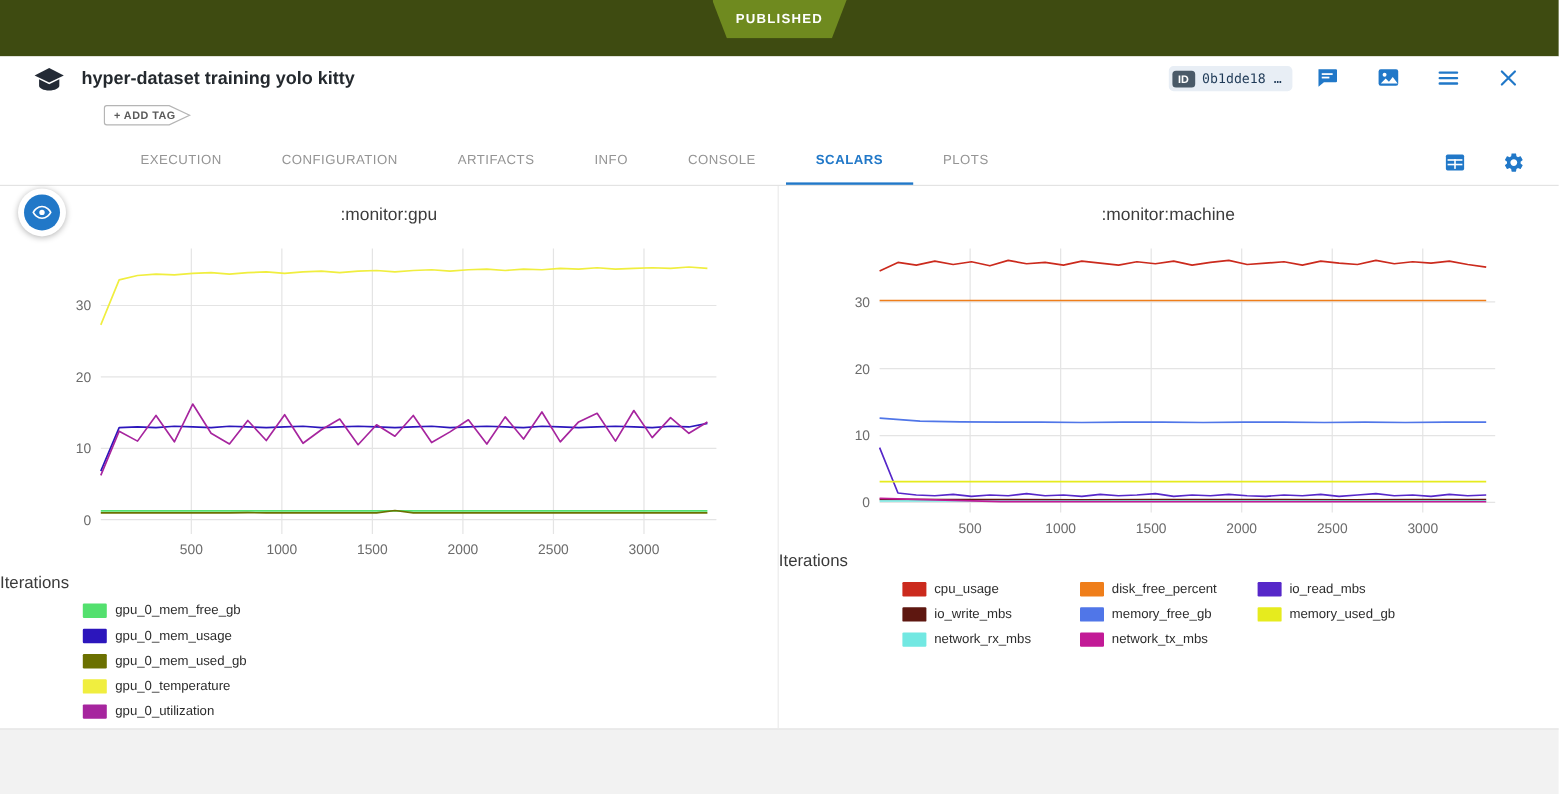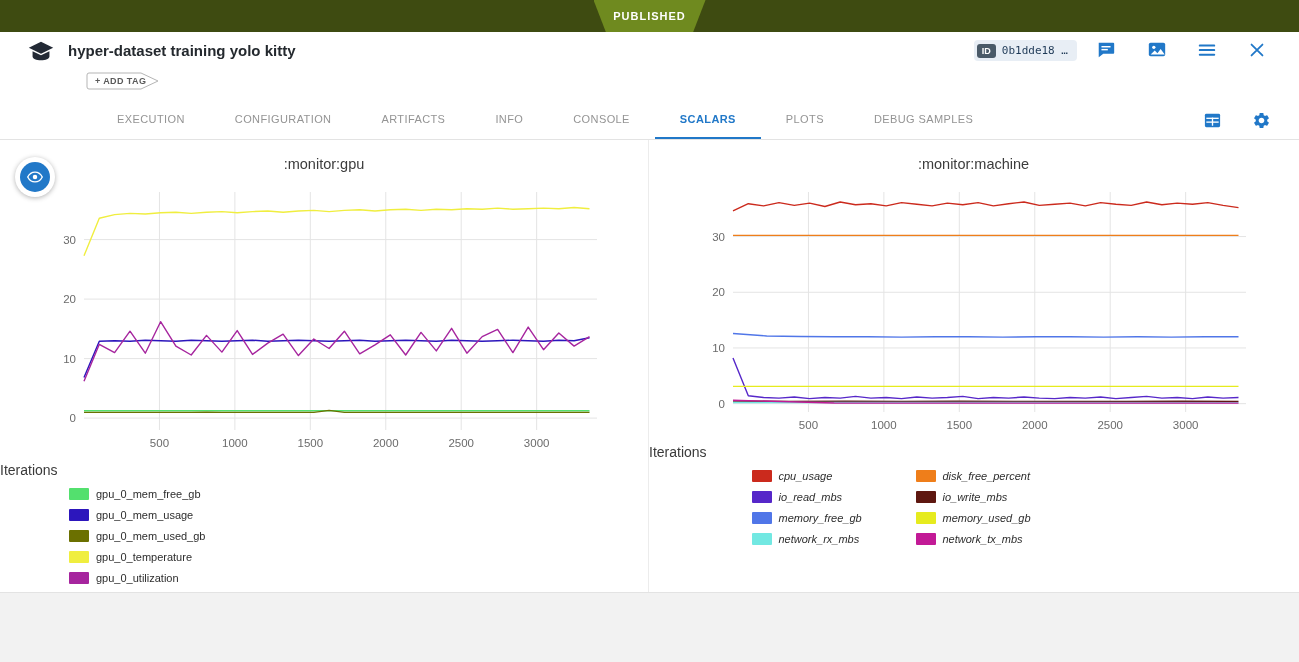--- a/index.html
+++ b/index.html
@@ -7,21 +7,21 @@
     --banner-bg:#3e4b11;
     --badge-bg:#6f8a1f;
   }
   *{box-sizing:border-box;}
   html,body{margin:0;padding:0;}
   body{
     width:1299px;height:662px;position:relative;overflow:hidden;
     background:#ffffff;font-family:"Liberation Sans",sans-serif;color:#333;
   }
   
-  .top-banner{height:32px;background:var(--banner-bg);position:relative;}
+  .top-banner{height:47px;background:var(--banner-bg);position:relative;}
   .published-badge{
     position:absolute;left:50%;top:0;transform:translateX(-50%);
     width:112px;height:32px;background:var(--badge-bg);
     clip-path:polygon(0 0,100% 0,89% 100%,11% 100%);
     color:#fff;font-size:11px;font-weight:bold;letter-spacing:1px;
     display:flex;align-items:center;justify-content:center;
   }
   
   .header{height:68px;position:relative;background:#fff;}
   .logo{position:absolute;left:26px;top:6px;width:30px;height:30px;cursor:pointer;}
@@ -53,21 +53,21 @@
   .panel-left{border-right:1px solid #ececec;}
   .chart-title{text-align:center;margin-top:16px;font-size:14.5px;color:#3c3c3c;}
   .chart-svg{display:block;margin:12px auto 0 auto;}
   .chart-svg text{font-family:"Liberation Sans",sans-serif;}
   .xlabel{text-align:left;font-size:14px;color:#3a3a3a;margin-top:8px;}
   .legend{display:flex;flex-wrap:wrap;margin:10px auto 0 auto;}
   .legend-left{width:510px;flex-direction:column;}
   .legend-right{width:444px;}
   .legend-item{display:flex;align-items:center;gap:7px;margin-bottom:9px;cursor:pointer;}
   .legend-left .legend-item{width:170px;}
-  .legend-right .legend-item{width:164px;font-style:italic;}
+  .legend-right .legend-item{width:148px;}
   .swatch{display:inline-block;width:20px;height:12px;border-radius:1px;flex:0 0 auto;}
   .legend-label{font-size:11px;color:#2d2d2d;white-space:nowrap;}
   
   .eye-btn{
     position:absolute;left:15px;top:157px;width:40px;height:40px;border-radius:50%;
     background:#fff;box-shadow:0 1px 5px rgba(0,0,0,.3);display:flex;align-items:center;justify-content:center;cursor:pointer;
   }
   .eye-inner{width:30px;height:30px;border-radius:50%;background:var(--accent);display:flex;align-items:center;justify-content:center;}
   
   .footer-strip{height:70px;background:#f2f2f2;border-top:1px solid #e3e3e3;}
@@ -130,21 +130,20 @@
 
 <div class="tab-bar">
   <div class="tabs">
     <div class="tab">EXECUTION</div>
     <div class="tab">CONFIGURATION</div>
     <div class="tab">ARTIFACTS</div>
     <div class="tab">INFO</div>
     <div class="tab">CONSOLE</div>
     <div class="tab active">SCALARS</div>
     <div class="tab">PLOTS</div>
-    <div class="tab">DEBUG SAMPLES</div>
   </div>
   <div class="tab-bar-icons">
     <div class="tbi">
       <svg width="19" height="19" viewBox="0 0 20 20" fill="currentColor">
         <rect x="2" y="3" width="16" height="14" rx="1.5"></rect>
         <rect x="3.5" y="7" width="13" height="1.4" fill="#fff"></rect>
         <rect x="3.5" y="11" width="13" height="1.4" fill="#fff"></rect>
         <rect x="9.3" y="7" width="1.4" height="8.5" fill="#fff"></rect>
       </svg>
     </div>

